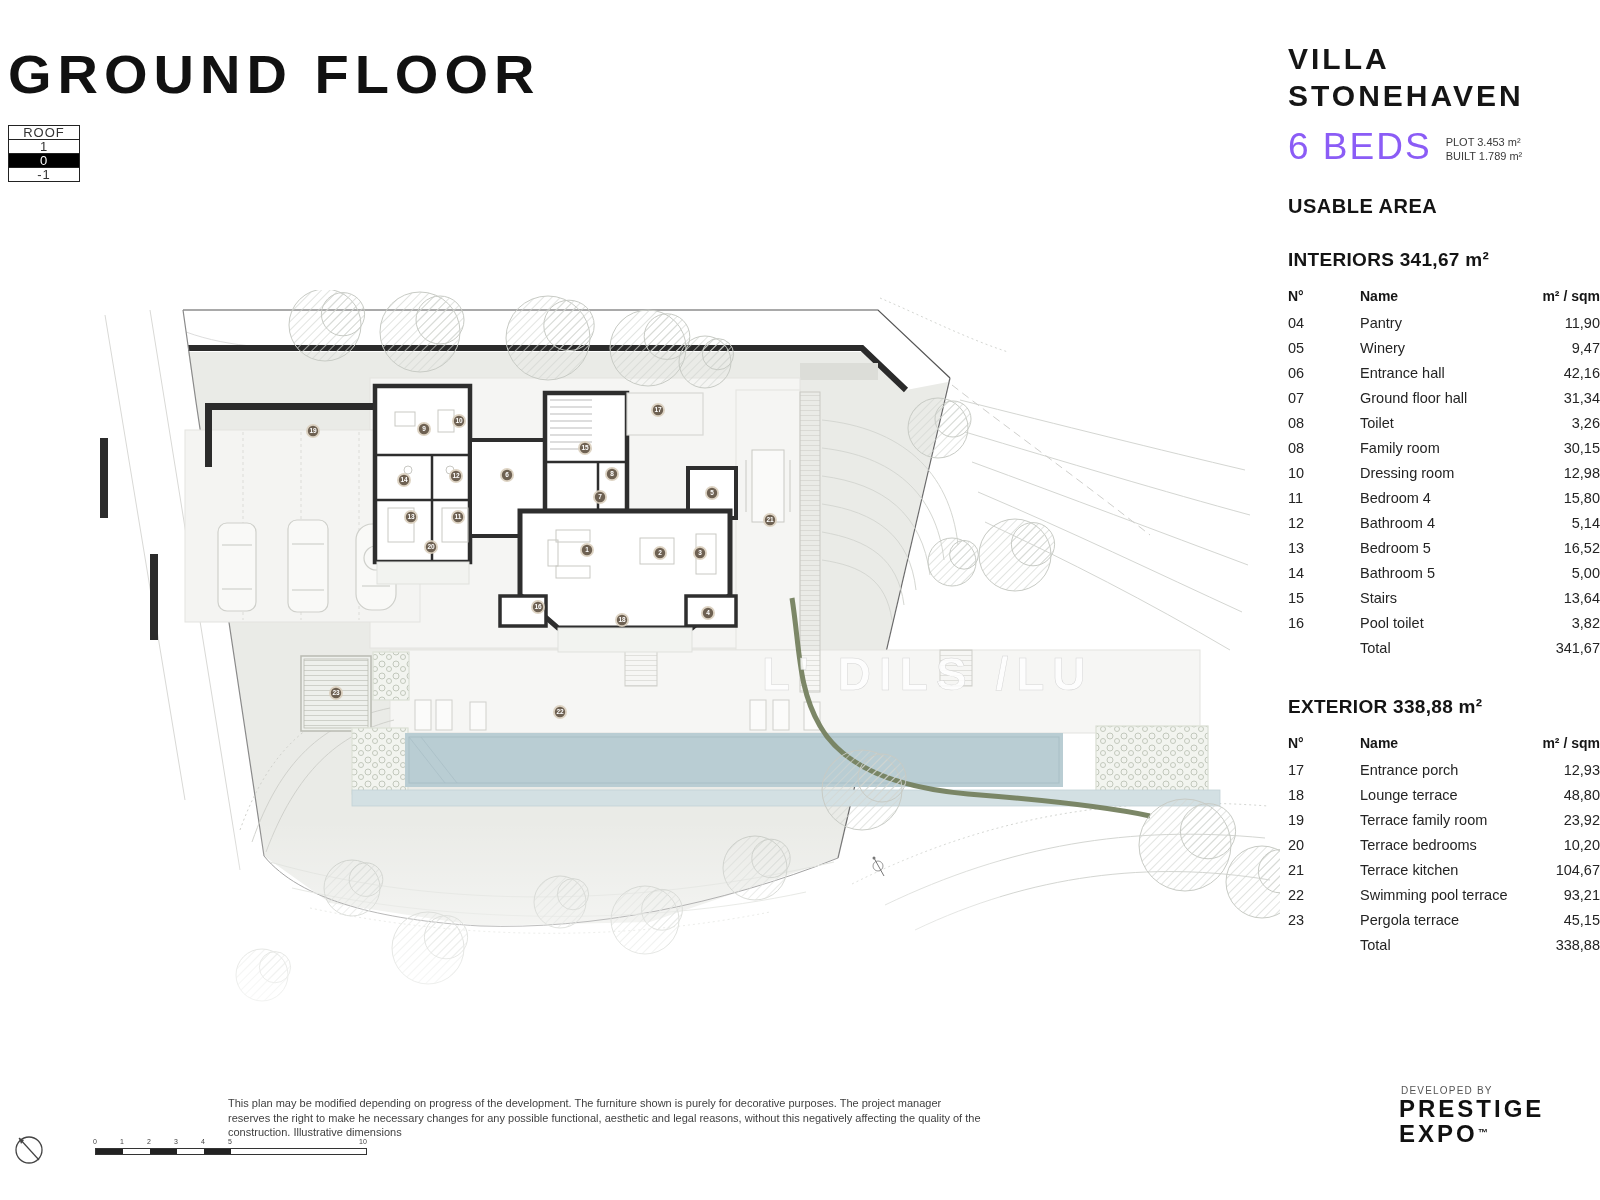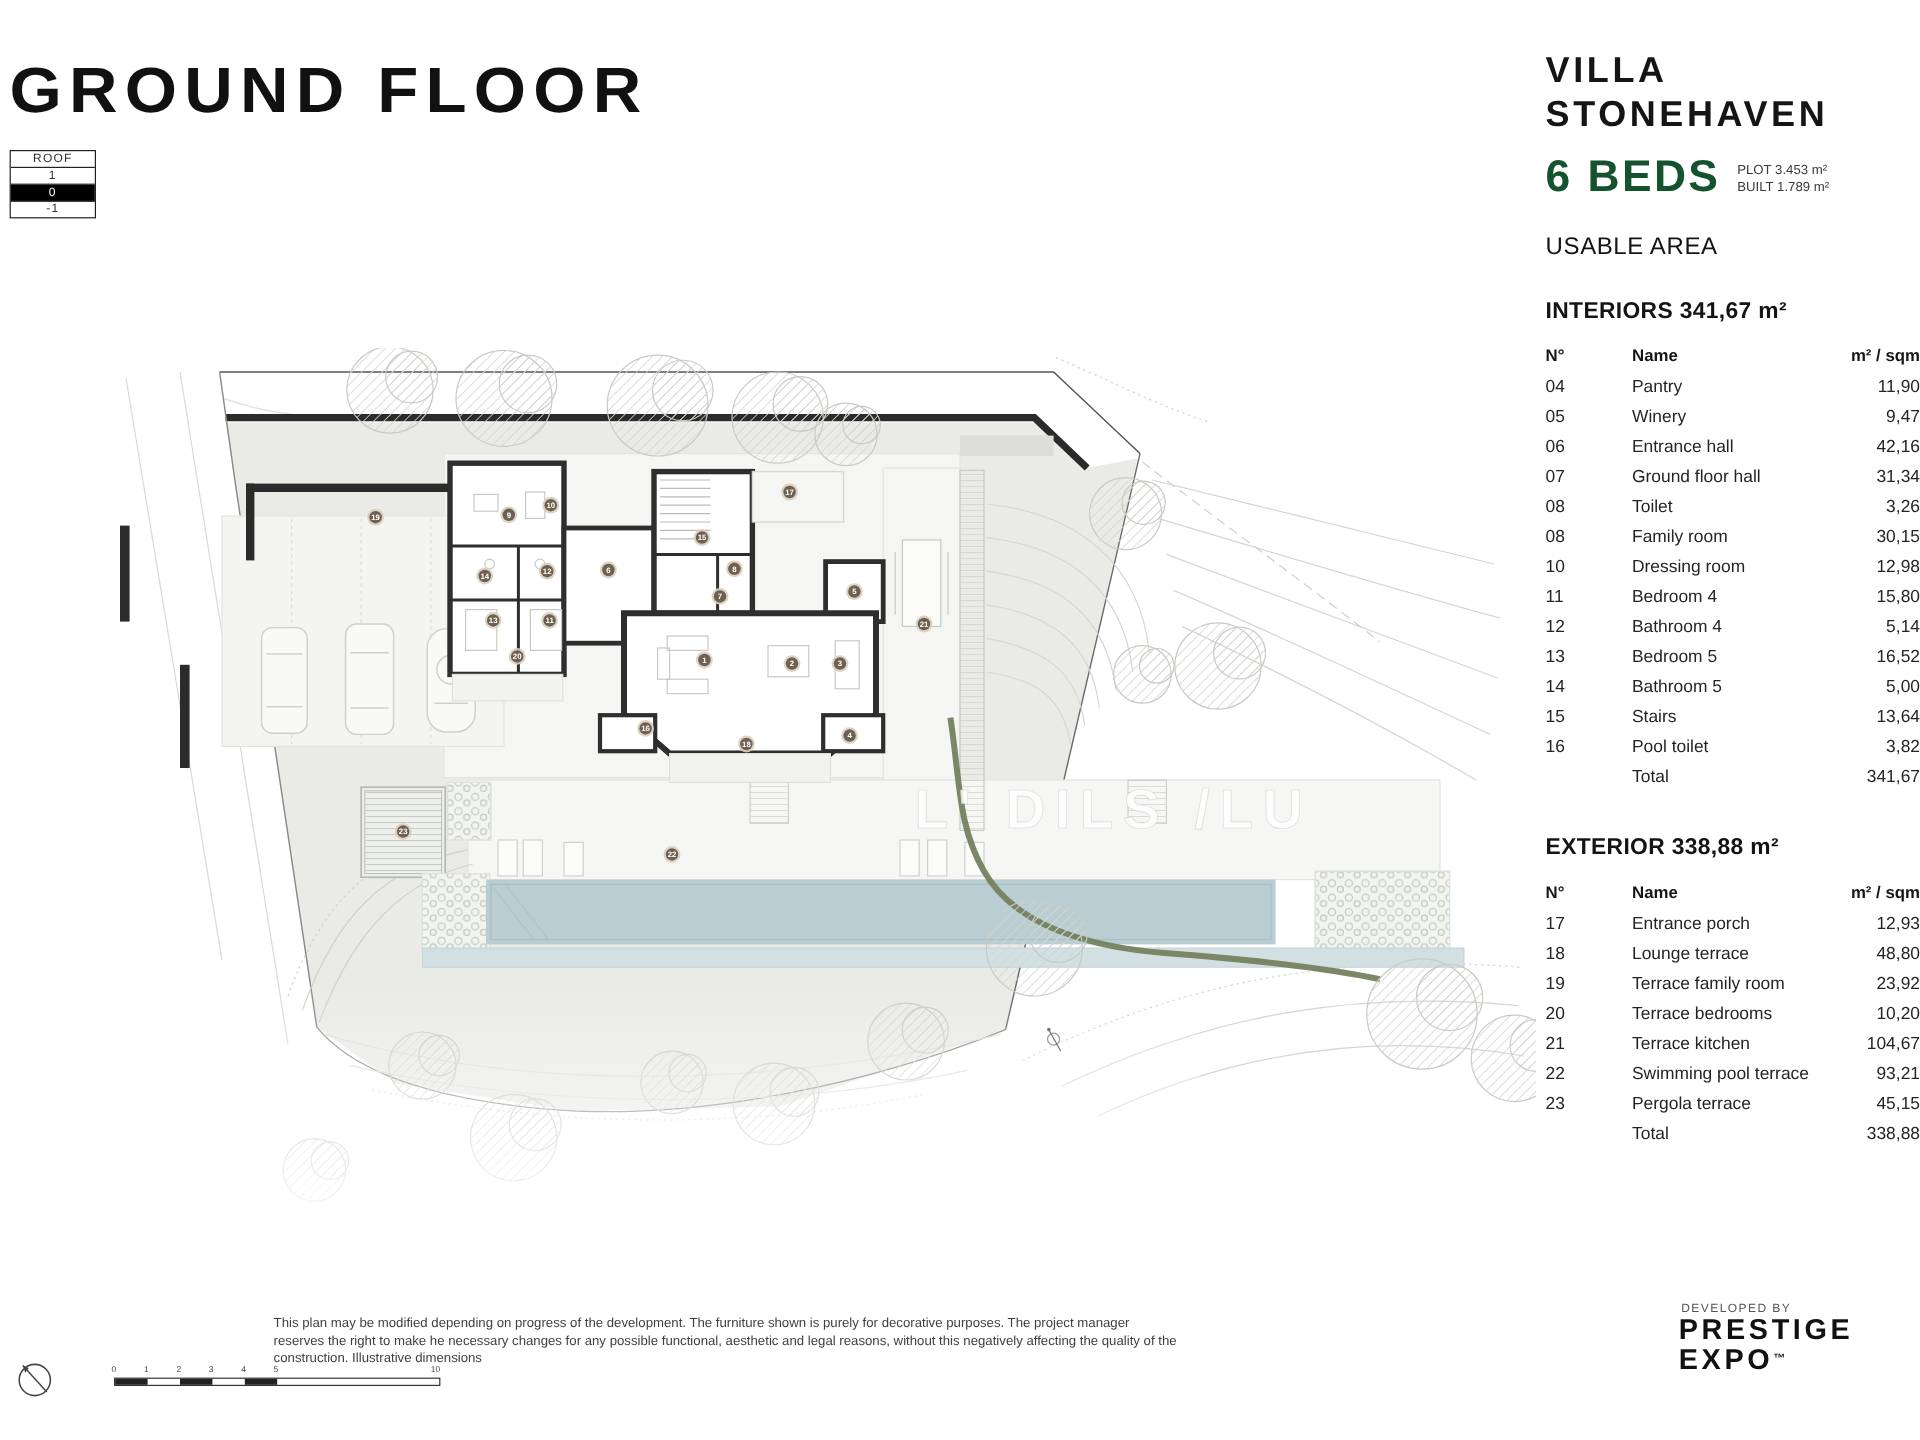--- a/index.html
+++ b/index.html
@@ -10,32 +10,32 @@
   
   .main-title{
     position:absolute;left:8px;top:44px;font-size:56px;font-weight:800;
     letter-spacing:6px;color:#111;transform:scaleY(.95);transform-origin:left top;white-space:nowrap;
   }
   
   .floor-selector{
     position:absolute;left:8px;top:125px;width:70px;border:1px solid #222;background:#fff;
   }
   .fs-row{
-    height:13px;line-height:13px;text-align:center;font-size:10px;letter-spacing:1px;
+    height:13px;line-height:13px;text-align:center;font-size:13px;letter-spacing:1px;
     color:#333;border-bottom:1px solid #222;cursor:pointer;
   }
   .fs-row:last-child{border-bottom:none;}
   .fs-row.active{background:#000;color:#fff;}
   
   .panel{position:absolute;left:1288px;top:40px;width:312px;}
   .villa{font-size:30px;font-weight:800;letter-spacing:3px;line-height:37px;color:#151515;white-space:nowrap;}
   .beds-row{display:flex;align-items:flex-start;margin-top:12px;}
-  .beds{font-size:37px;font-weight:700;letter-spacing:2px;color:#14532d;white-space:nowrap;}
+  .beds{font-size:37px;font-weight:400;letter-spacing:2px;color:#8b5cf6;white-space:nowrap;}
   .plotbuilt{margin-left:14px;padding-top:9px;font-size:11px;color:#3a3a3a;line-height:14px;white-space:nowrap;}
-  .usable{margin-top:27px;font-size:20px;font-weight:400;letter-spacing:.5px;color:#141414;}
+  .usable{margin-top:27px;font-size:20px;font-weight:700;letter-spacing:.5px;color:#141414;}
   .sec-heading{font-size:19px;font-weight:800;color:#141414;letter-spacing:.3px;}
   .sec-interiors{margin-top:31px;}
   .sec-exterior{margin-top:36px;}
   table.areas{border-collapse:collapse;margin-top:12px;width:100%;}
   table.areas th{
     font-size:14px;font-weight:700;color:#161616;text-align:left;padding:5px 0 6px 0;white-space:nowrap;
   }
   table.areas th.val{text-align:right;}
   table.areas td{font-size:14.5px;color:#242424;padding:4.5px 0;white-space:nowrap;vertical-align:top;}
   table.areas td.n{width:72px;}

